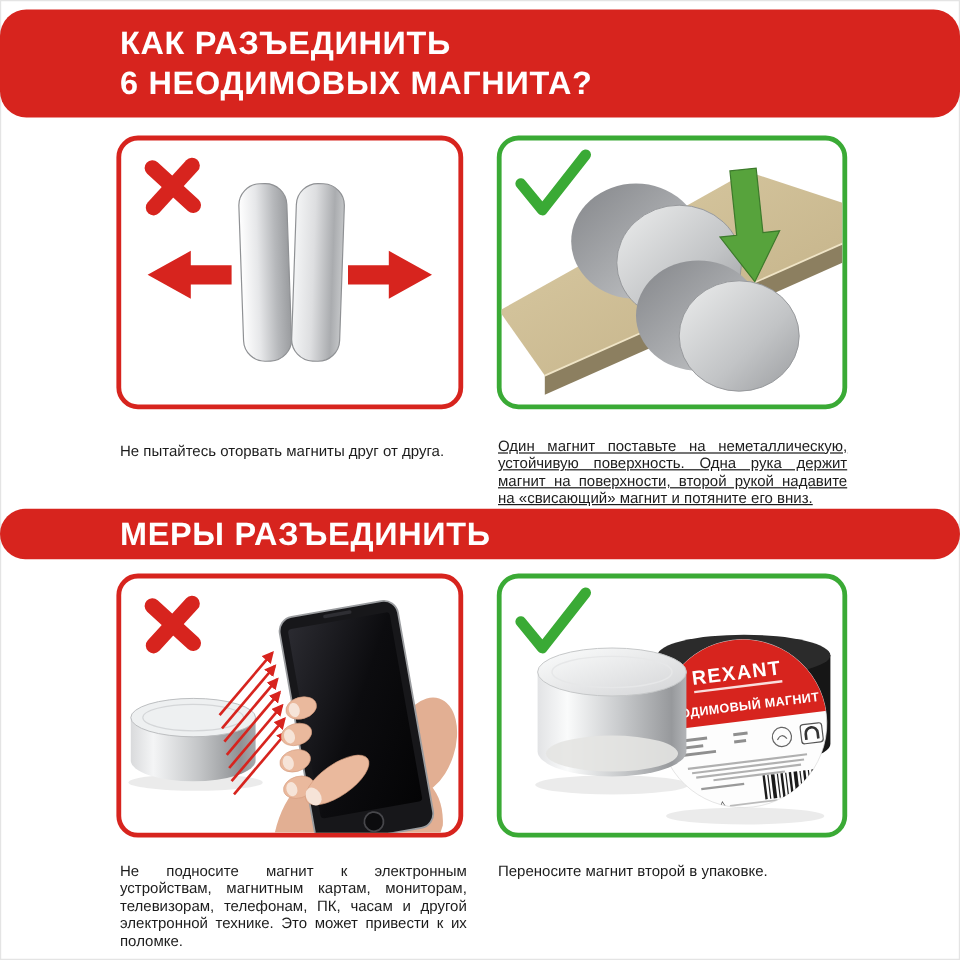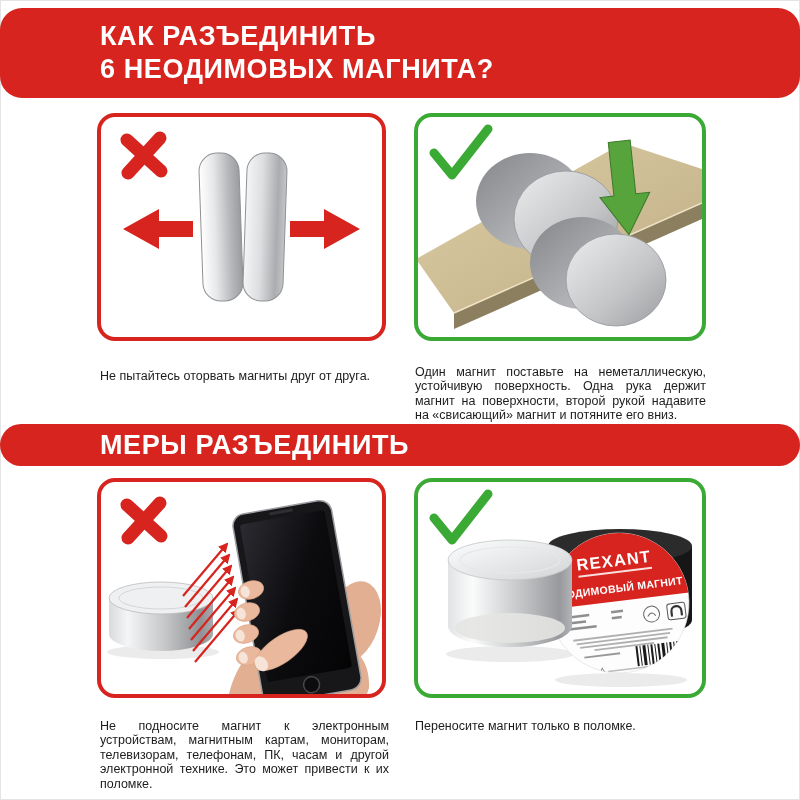--- a/index.html
+++ b/index.html
@@ -32,21 +32,21 @@
   .illus { position:absolute; left:0; top:0; width:100%; height:100%; }
   .mark  { position:absolute; }
   .mark.cross { left:16px; top:13px; }
   .mark.check { left:10px; top:6px;  }
 
   .caption {
     position:absolute; font-size:12.5px; line-height:14.6px; color:#1c1c1c;
   }
   .caption.justify { text-align:justify; }
   #cap-dont-pull { left:100px; top:356px; width:288px; }
-  #cap-board     { left:415px; top:352px; width:291px; }
+  #cap-board     { left:415px; top:352px; width:291px;text-decoration:underline; }
   #cap-phone     { left:100px; top:706px; width:289px; }
   #cap-package   { left:415px; top:706px; width:291px; }
 
   .label-brand   { font-weight:bold; letter-spacing:1.2px; }
   .label-product { font-weight:bold; letter-spacing:.3px; }
 </style>
 </head>
 <body>
 
 <div class="page">
@@ -287,15 +287,15 @@
         <ellipse cx="92" cy="78" rx="62" ry="20" fill="url(#g4t)" stroke="#c3c5c7" stroke-width=".8"></ellipse>
         <ellipse cx="92" cy="78" rx="50" ry="13" fill="none" stroke="#e6e7e8" stroke-width="1.2"></ellipse>
       </g>
     </svg>
     <svg class="mark check" width="66" height="58" viewBox="0 0 66 58">
       <path d="M6,30 L24,52 L60,6" stroke="#3aaa35" stroke-width="9" fill="none" stroke-linecap="round" stroke-linejoin="round"></path>
     </svg>
   </div>
 
   <p class="caption justify" id="cap-phone">Не подносите магнит к электронным устройствам, магнитным картам, мониторам, телевизорам, телефонам, ПК, часам и другой электронной технике. Это может привести к их поломке.</p>
-  <p class="caption" id="cap-package">Переносите магнит только в поломке.</p>
+  <p class="caption" id="cap-package">Переносите магнит второй в упаковке.</p>
 
 </div>
 
 </body></html>

